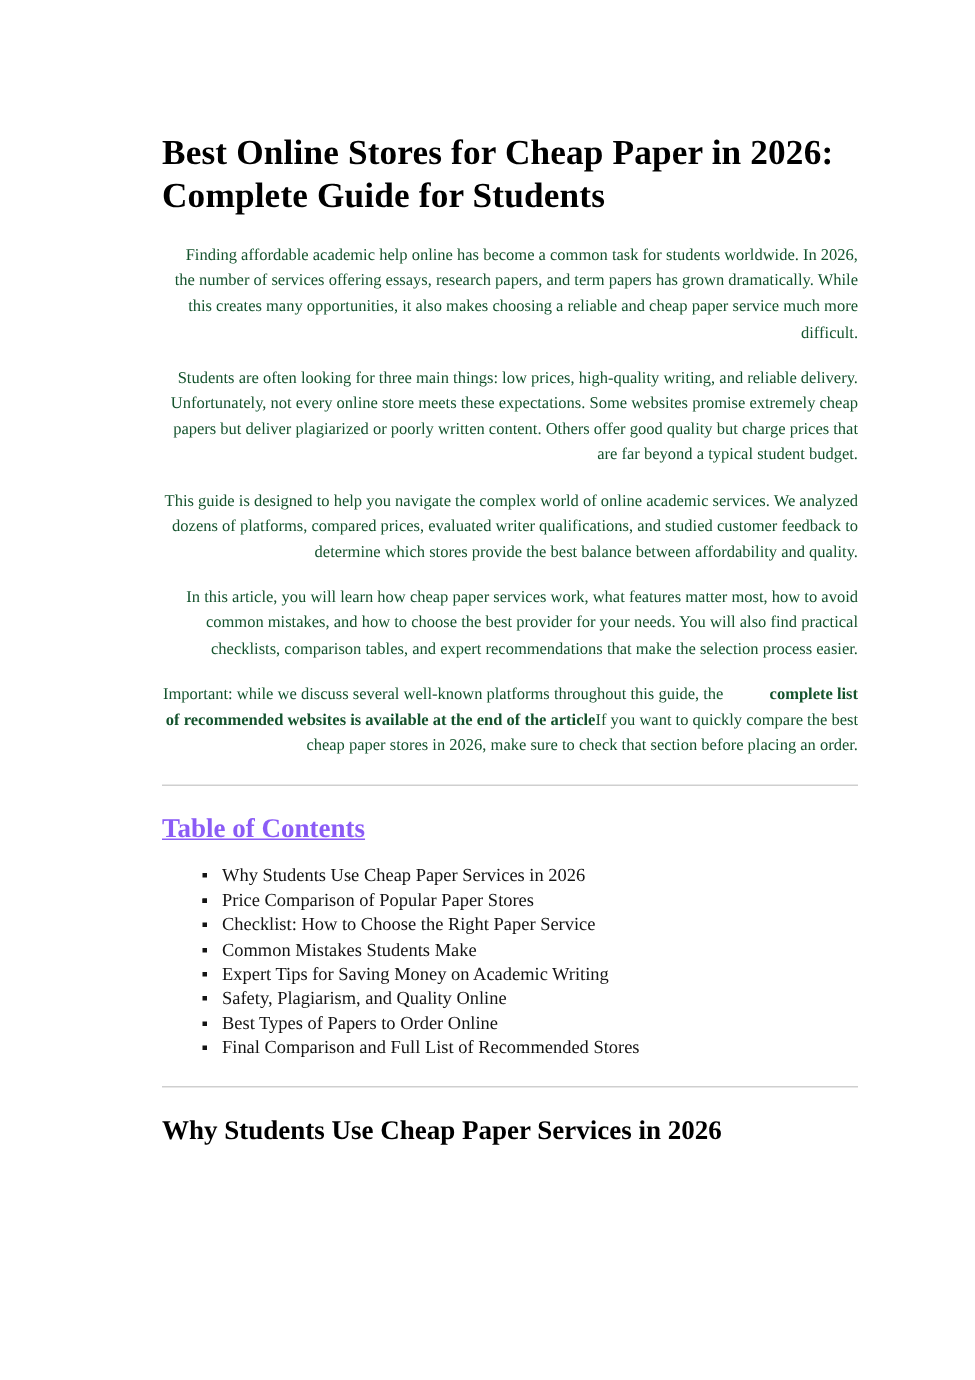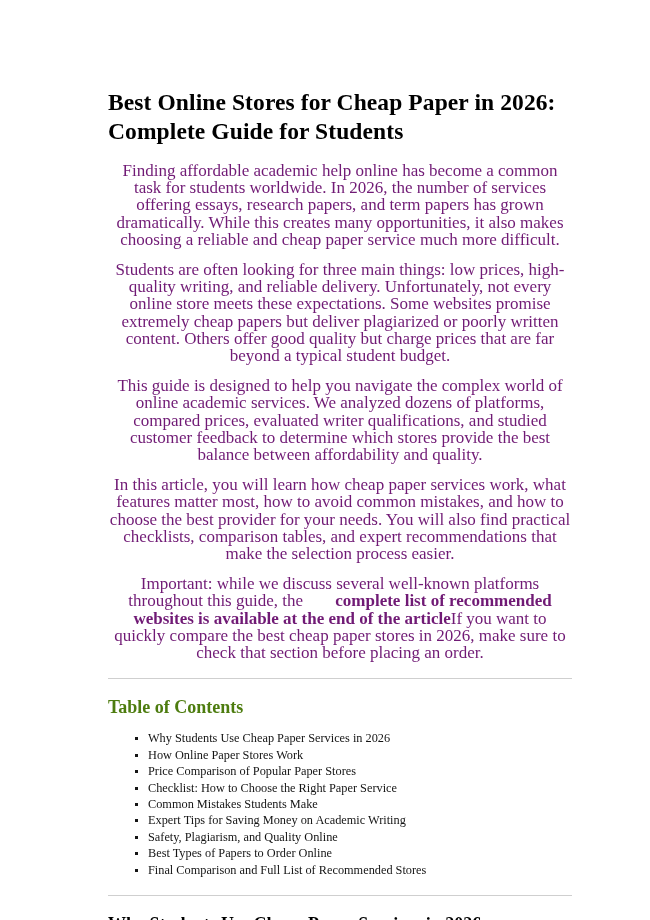--- a/index.html
+++ b/index.html
@@ -29,43 +29,44 @@
   h1.doc-title {
     font-family: "Liberation Serif", "DejaVu Serif", serif;
     font-size: 23.5px;
     font-weight: bold;
     line-height: 29px;
     margin: 0 0 16px 0;
     letter-spacing: 0.1px;
     color: #000;
   }
   p.para {
-    font-size: 17px;
+    font-size: 11px;
     line-height: 17.2px;
     margin: 0 0 13px 0;
-    text-align: center;
-    color: #701a75;
+    text-align: right;
+    color: #14532d;
   }
   p.para b {
     font-weight: bold;
     margin-left: 28px;
   }
   hr.rule {
     border: none;
     border-top: 1px solid #cfcfcf;
     margin: 17px 0 17px 0;
     height: 0;
     width: 464px;
   }
   h2.section-title {
     font-size: 18px;
     font-weight: bold;
     line-height: 23px;
     margin: 0 0 11px 0;
-    color: #4d7c0f;
+    color: #8b5cf6;
+    text-decoration: underline;
   }
   h2.bottom-title {
     font-size: 18px;
     font-weight: bold;
     line-height: 23px;
     margin: 0;
     color: #000;
   }
   ul.toc-list {
     list-style: none;
@@ -104,21 +105,20 @@
     <p class="para">In this article, you will learn how cheap paper services work, what features matter most, how to avoid common mistakes, and how to choose the best provider for your needs. You will also find practical checklists, comparison tables, and expert recommendations that make the selection process easier.</p>
 
     <p class="para"><span>Important: while we discuss several well-known platforms throughout this guide, the </span><b>complete list of recommended websites is available at the end of the article</b><span>If you want to quickly compare the best cheap paper stores in 2026, make sure to check that section before placing an order.</span></p>
 
     <hr class="rule">
 
     <h2 class="section-title">Table of Contents</h2>
 
     <ul class="toc-list">
       <li><span class="bullet"></span><span>Why Students Use Cheap Paper Services in 2026</span></li>
-      <li><span class="bullet"></span><span>How Online Paper Stores Work</span></li>
       <li><span class="bullet"></span></li>
       <li><span class="bullet"></span><span>Price Comparison of Popular Paper Stores</span></li>
       <li><span class="bullet"></span><span>Checklist: How to Choose the Right Paper Service</span></li>
       <li><span class="bullet"></span><span>Common Mistakes Students Make</span></li>
       <li><span class="bullet"></span><span>Expert Tips for Saving Money on Academic Writing</span></li>
       <li><span class="bullet"></span><span>Safety, Plagiarism, and Quality Online</span></li>
       <li><span class="bullet"></span><span>Best Types of Papers to Order Online</span></li>
       <li><span class="bullet"></span><span>Final Comparison and Full List of Recommended Stores</span></li>
     </ul>
 

